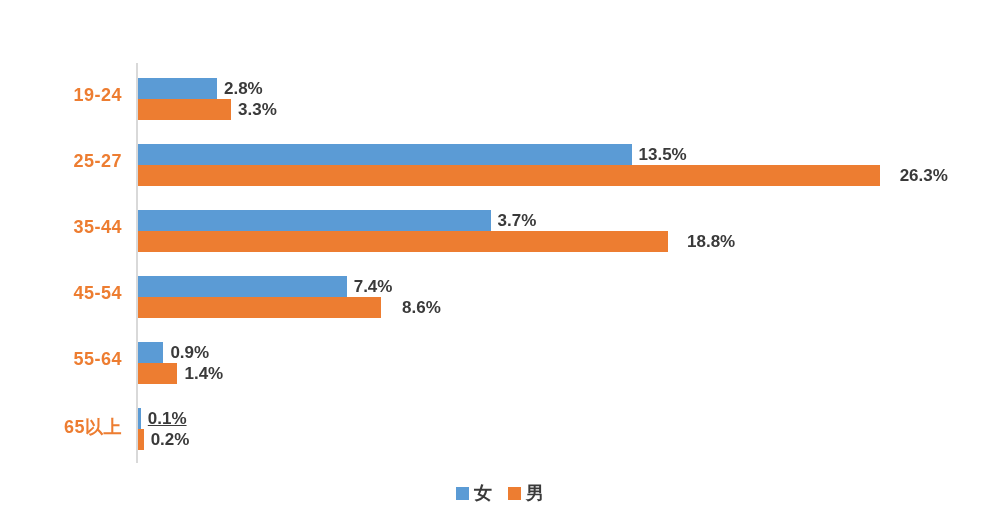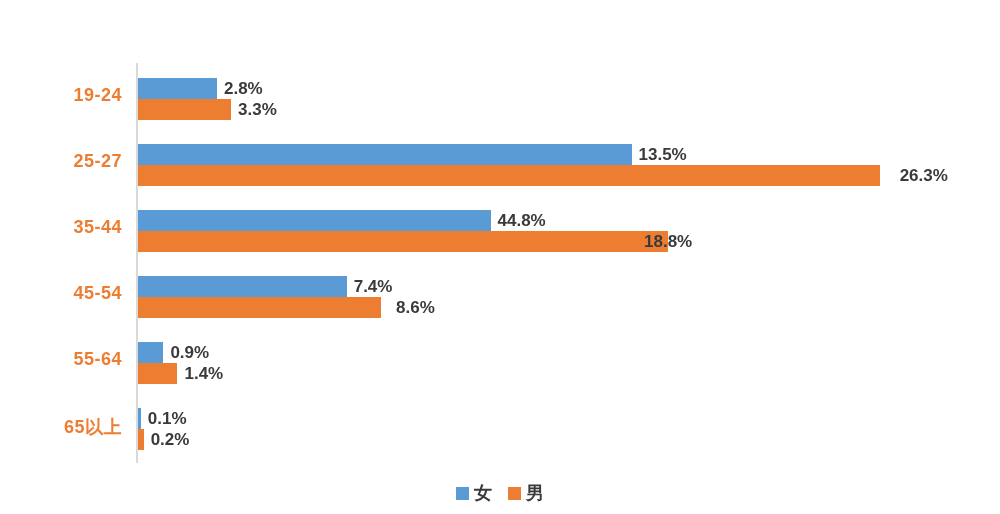--- a/index.html
+++ b/index.html
@@ -159,54 +159,54 @@
           </div>
           <div class="bar-row male">
             <div class="bar male" style="width: 741.66px; background: rgb(237, 125, 49);"></div>
             <div class="bar-value" style="left: 741.66px; padding-left: 20px;">26.3%</div>
           </div>
         </div>
         <div class="cat-group" style="top: 150px;">
           <div class="cat-label">35-44</div>
           <div class="bar-row female">
             <div class="bar female" style="width: 352.5px; background: rgb(91, 155, 213);"></div>
-            <div class="bar-value" style="left: 352.5px;">44.8%</div>
+            <div class="bar-value" style="left: 352.5px;">3.7%</div>
           </div>
           <div class="bar-row male">
             <div class="bar male" style="width: 530.16px; background: rgb(237, 125, 49);"></div>
-            <div class="bar-value" style="left: 499px; text-align: right;">18.8%</div>
+            <div class="bar-value" style="left: 542px; text-align: right;">18.8%</div>
           </div>
         </div>
         <div class="cat-group" style="top: 216px;">
           <div class="cat-label">45-54</div>
           <div class="bar-row female">
             <div class="bar female" style="width: 208.68px; background: rgb(91, 155, 213);"></div>
             <div class="bar-value" style="left: 208.68px;">7.4%</div>
           </div>
           <div class="bar-row male">
             <div class="bar male" style="width: 242.52px; background: rgb(237, 125, 49);"></div>
-            <div class="bar-value" style="left: 251px; text-align: center;">8.6%</div>
+            <div class="bar-value" style="left: 257px; text-align: center;">8.6%</div>
           </div>
         </div>
         <div class="cat-group" style="top: 282px;">
           <div class="cat-label">55-64</div>
           <div class="bar-row female">
             <div class="bar female" style="width: 25.38px; background: rgb(91, 155, 213);"></div>
             <div class="bar-value" style="left: 25.38px;">0.9%</div>
           </div>
           <div class="bar-row male">
             <div class="bar male" style="width: 39.48px; background: rgb(237, 125, 49);"></div>
             <div class="bar-value" style="left: 39.48px;">1.4%</div>
           </div>
         </div>
         <div class="cat-group" style="top: 348px;">
           <div class="cat-label">65以上</div>
           <div class="bar-row female">
             <div class="bar female" style="width: 2.82px; background: rgb(91, 155, 213);"></div>
-            <div class="bar-value" style="left: 2.82px;">0.1%</div>
+            <div class="bar-value" style="left: 2.82px; text-decoration: underline;">0.1%</div>
           </div>
           <div class="bar-row male">
             <div class="bar male" style="width: 5.64px; background: rgb(237, 125, 49);"></div>
             <div class="bar-value" style="left: 5.64px;">0.2%</div>
           </div>
         </div>
       </div>
   </div>
 
   <div class="legend" id="legend">

